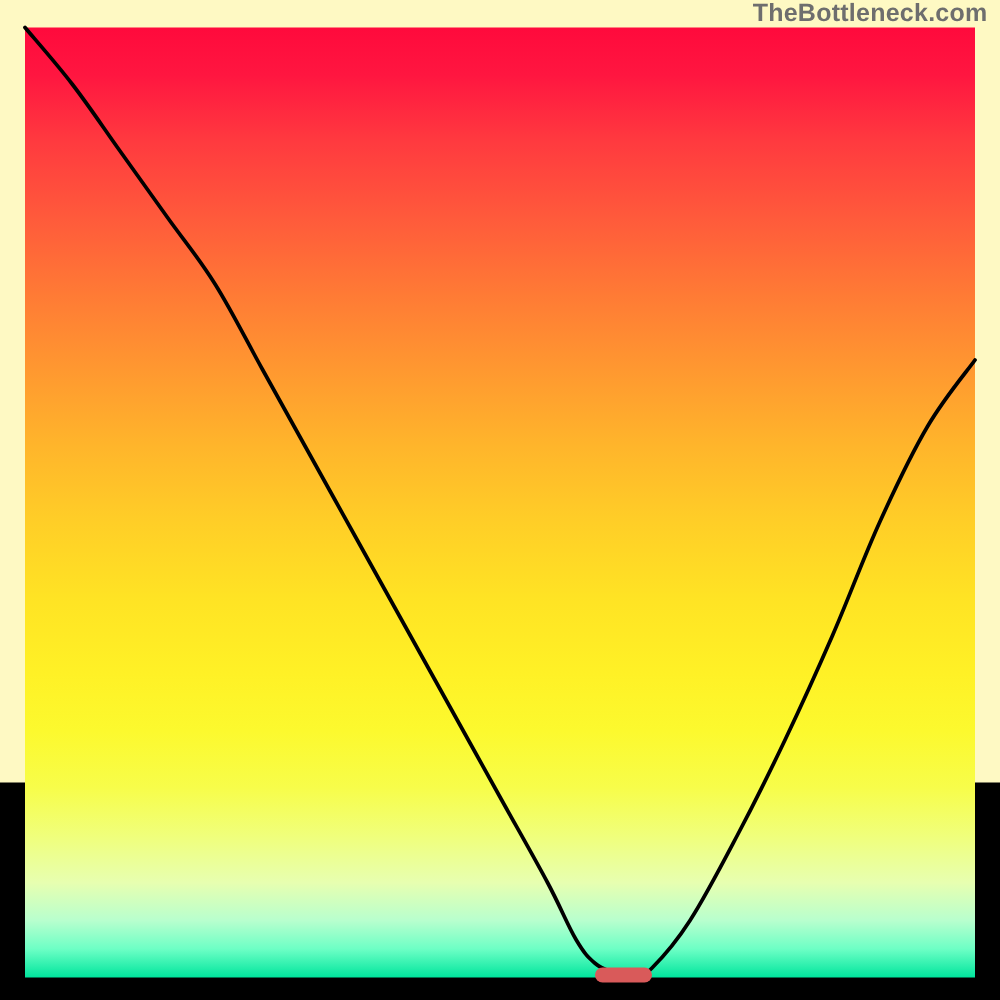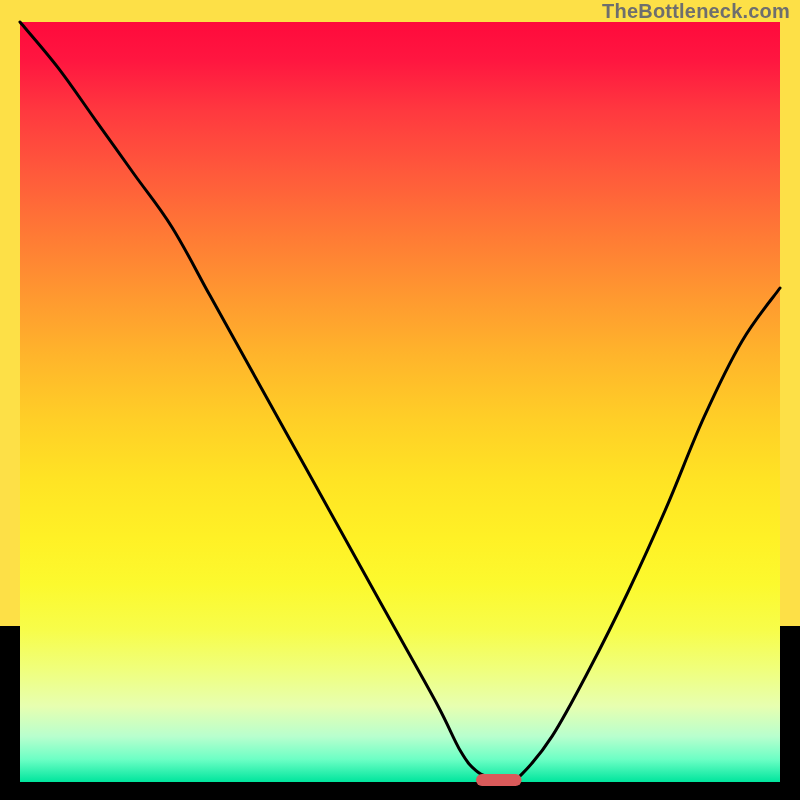--- a/index.html
+++ b/index.html
@@ -1,21 +1,21 @@
 <!DOCTYPE html>
 <html><head>
 <meta charset="utf-8">
 <style>
   * { margin: 0; padding: 0; box-sizing: border-box; }
   html, body { width: 800px; height: 800px; overflow: hidden; background: #000; }
   .frame {
     position: relative;
     width: 800px;
     height: 626px;
-    background: #fde047;
+    background: #fef9c3;
   }
   .plot-area {
     position: absolute;
     left: 20px;
     top: 22px;
     width: 760px;
     height: 760px;
     
     background: linear-gradient(to bottom,
       #ff0a3c 0%,

